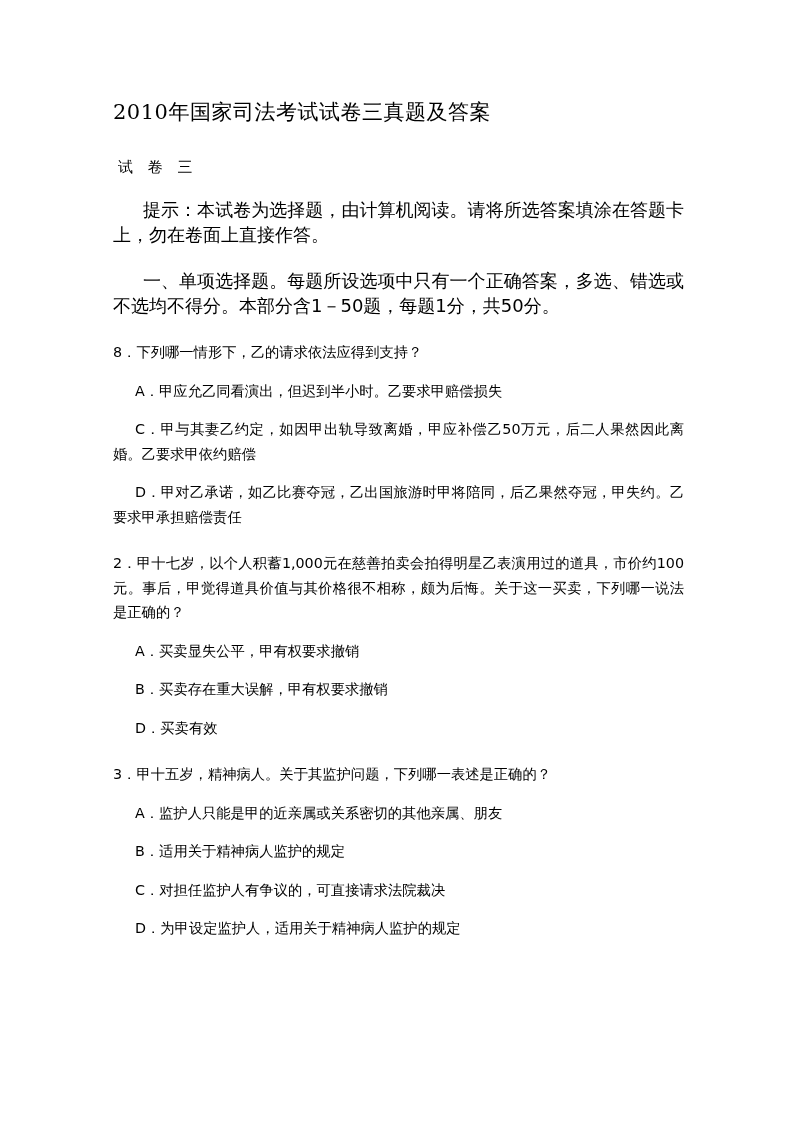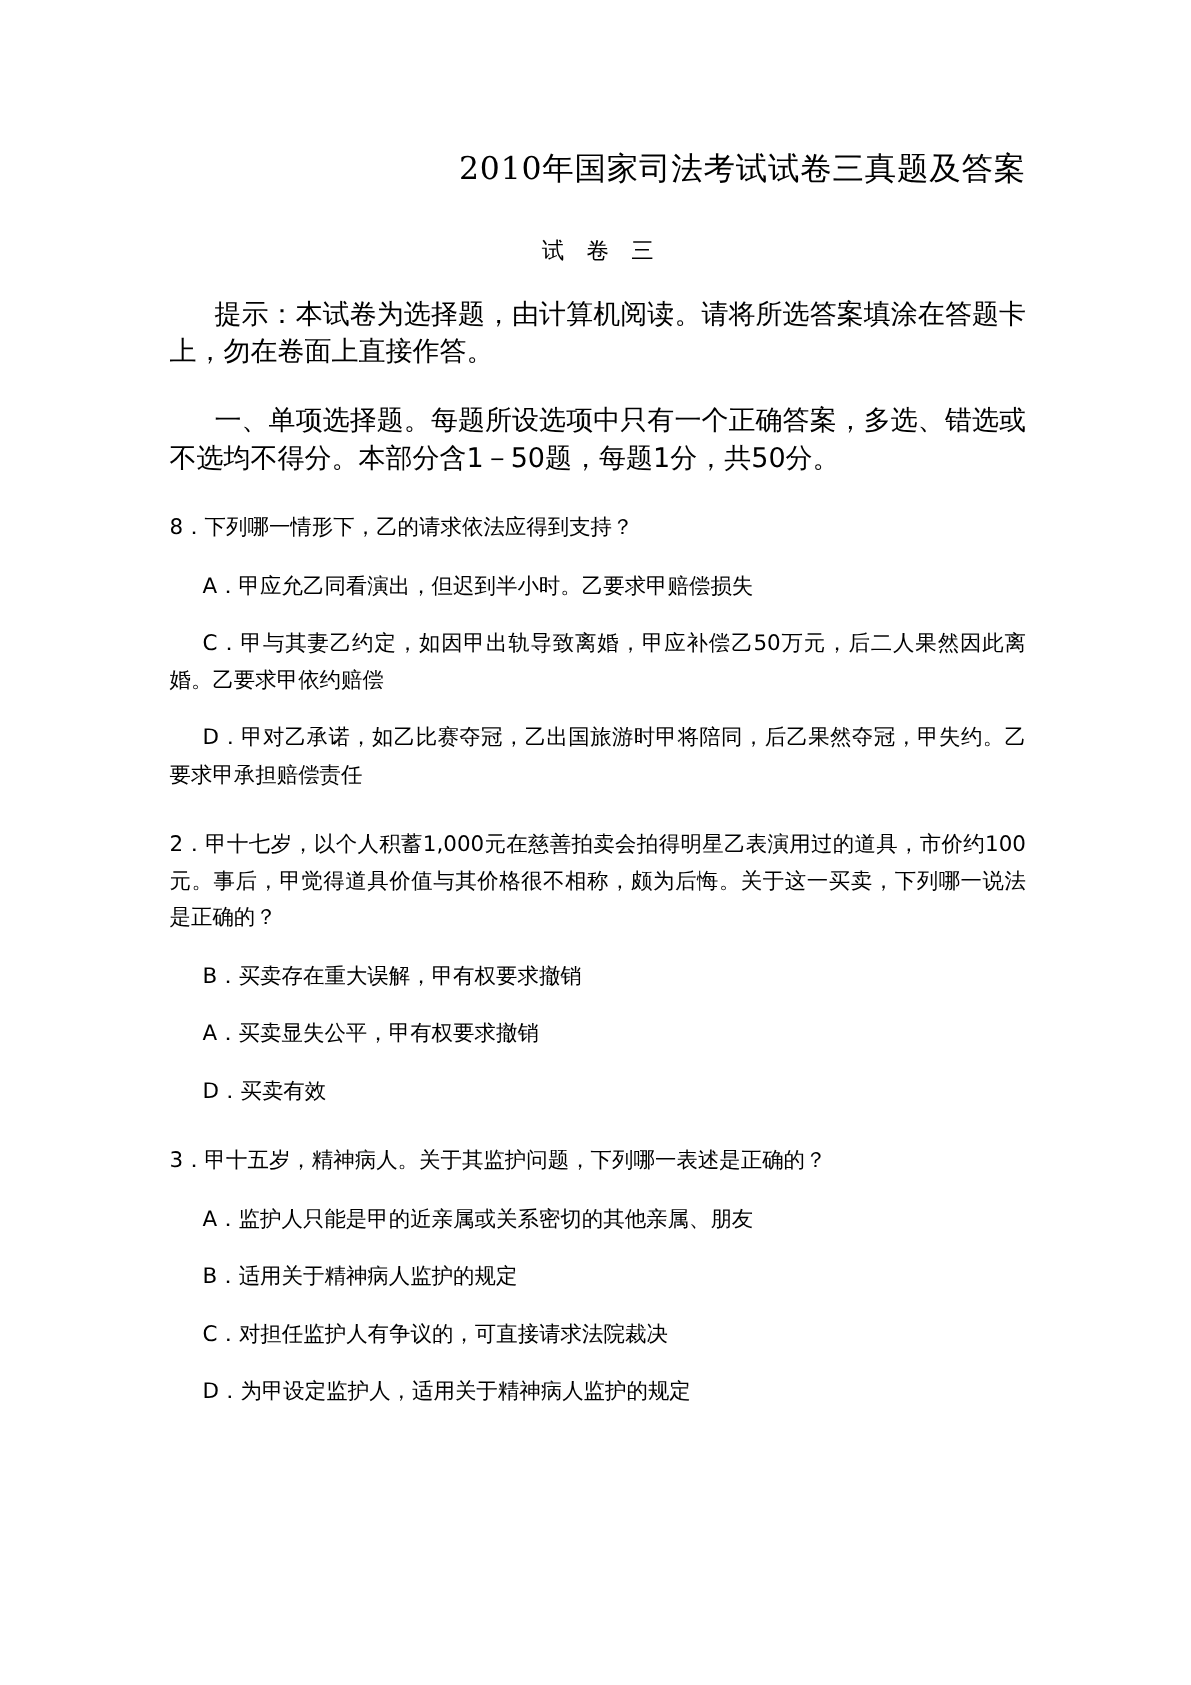--- a/index.html
+++ b/index.html
@@ -25,31 +25,31 @@
   }
   .content {
     position: absolute;
     left: 113px;
     top: 0;
     width: 571px;
   }
 
   
   .doc-title {
-    text-align: right;
+    text-align: left;
     font-family: "DejaVu Serif", "Liberation Serif", serif;
     font-size: 21px;
     font-weight: normal;
     letter-spacing: 0.5px;
     line-height: 1.2;
     margin: 0;
     padding-top: 100px;
   }
   .doc-subtitle {
-    text-align: center;
+    text-align: left;
     font-family: "DejaVu Serif", "Liberation Serif", serif;
     font-size: 15px;
     font-weight: normal;
     letter-spacing: 5px;
     line-height: 1.2;
     margin: 0;
     padding-top: 33px;
     padding-left: 5px;
   }
 
@@ -99,22 +99,22 @@
 
     <div class="question-group">
       <p class="question">8．下列哪一情形下，乙的请求依法应得到支持？</p>
       <p class="option">A．甲应允乙同看演出，但迟到半小时。乙要求甲赔偿损失</p>
       <p class="option">C．甲与其妻乙约定，如因甲出轨导致离婚，甲应补偿乙50万元，后二人果然因此离婚。乙要求甲依约赔偿</p>
       <p class="option">D．甲对乙承诺，如乙比赛夺冠，乙出国旅游时甲将陪同，后乙果然夺冠，甲失约。乙要求甲承担赔偿责任</p>
     </div>
 
     <div class="question-group">
       <p class="question">2．甲十七岁，以个人积蓄1,000元在慈善拍卖会拍得明星乙表演用过的道具，市价约100元。事后，甲觉得道具价值与其价格很不相称，颇为后悔。关于这一买卖，下列哪一说法是正确的？</p>
+      <p class="option">A．买卖显失公平，甲有权要求撤销</p>
       <p class="option">B．买卖存在重大误解，甲有权要求撤销</p>
-      <p class="option">A．买卖显失公平，甲有权要求撤销</p>
       <p class="option">D．买卖有效</p>
     </div>
 
     <div class="question-group">
       <p class="question">3．甲十五岁，精神病人。关于其监护问题，下列哪一表述是正确的？</p>
       <p class="option">A．监护人只能是甲的近亲属或关系密切的其他亲属、朋友</p>
       <p class="option">B．适用关于精神病人监护的规定</p>
       <p class="option">C．对担任监护人有争议的，可直接请求法院裁决</p>
       <p class="option">D．为甲设定监护人，适用关于精神病人监护的规定</p>
     </div>

